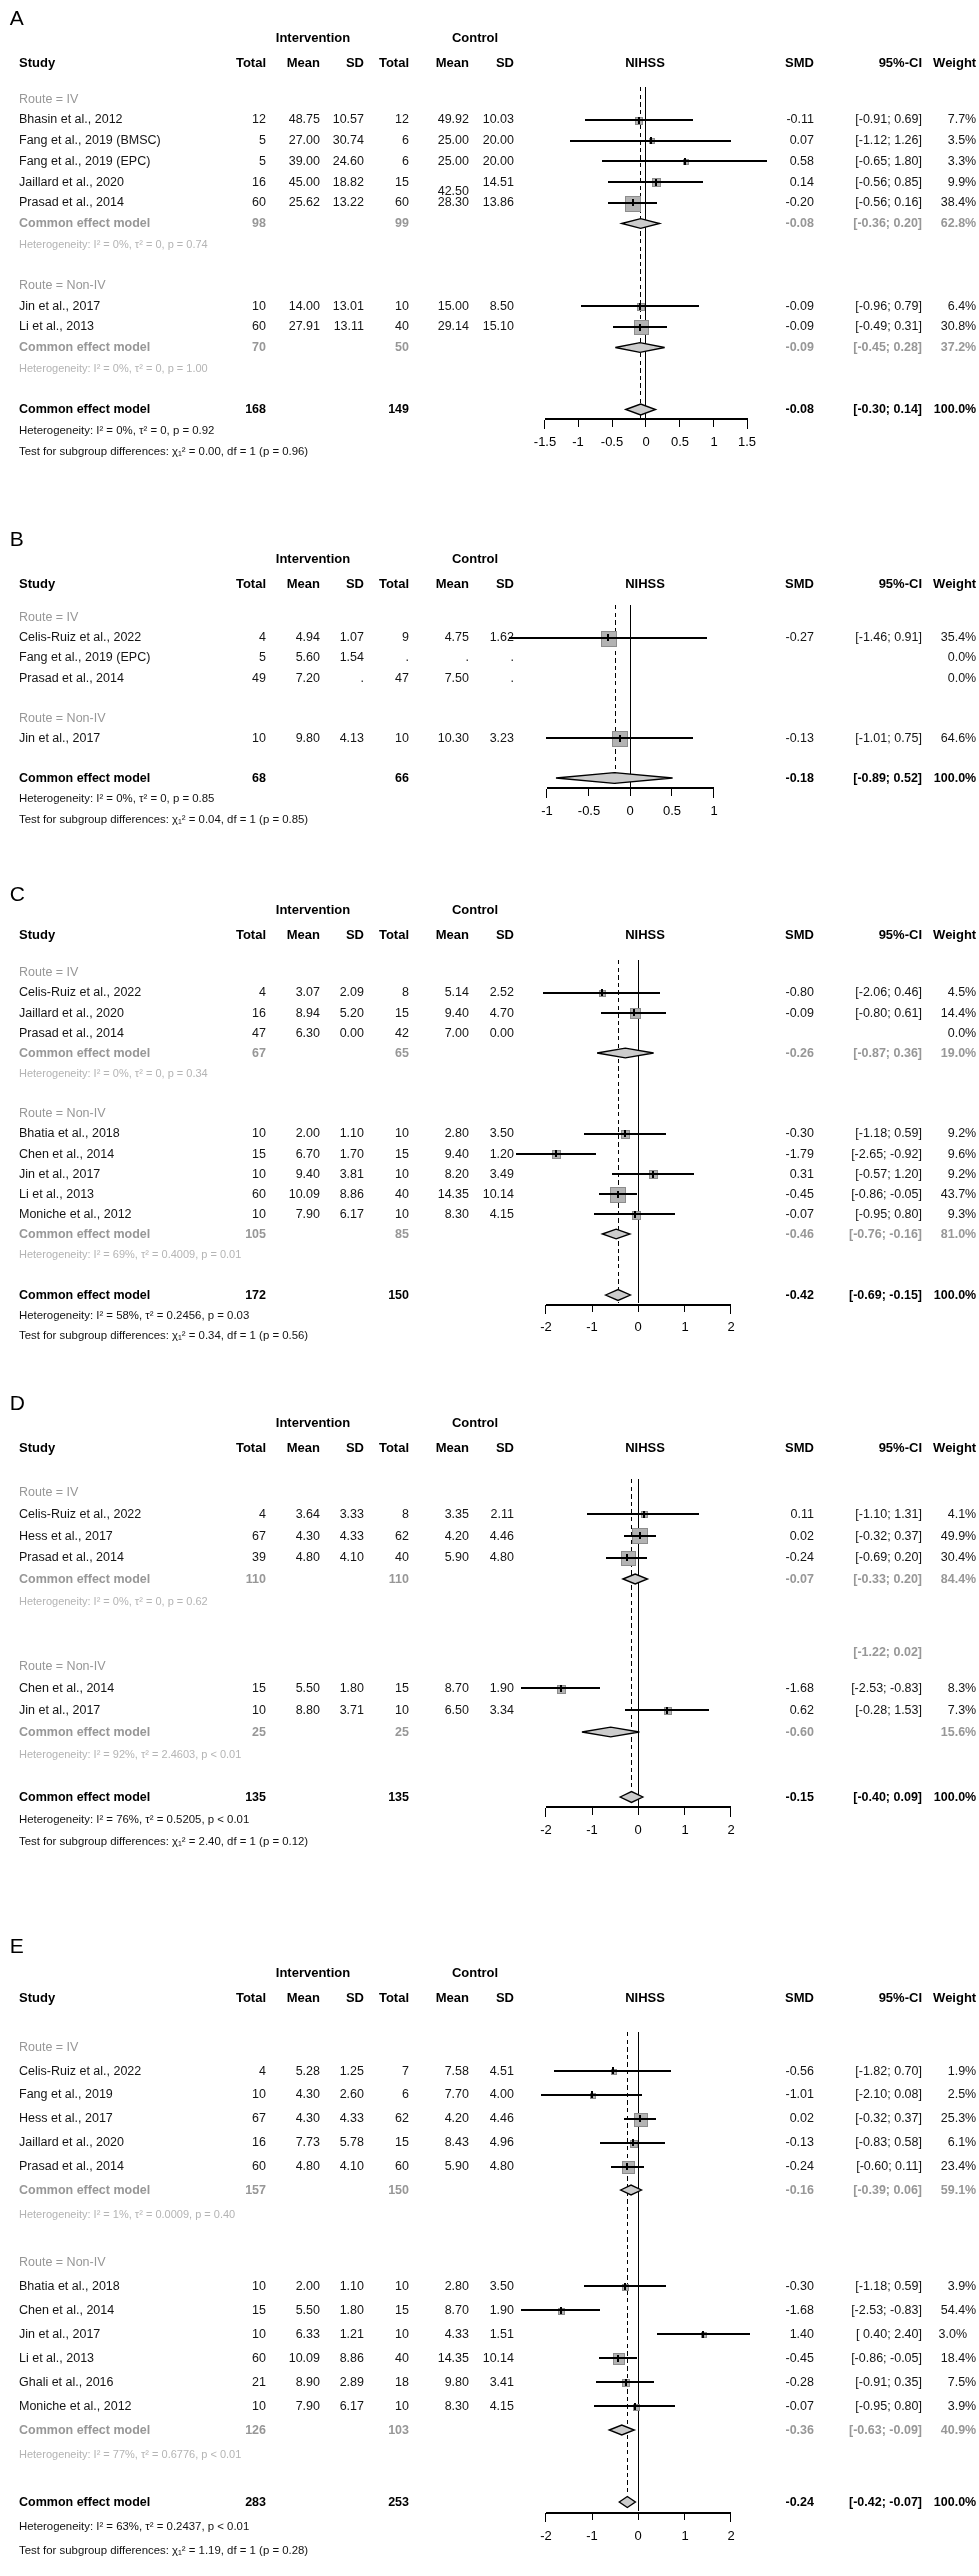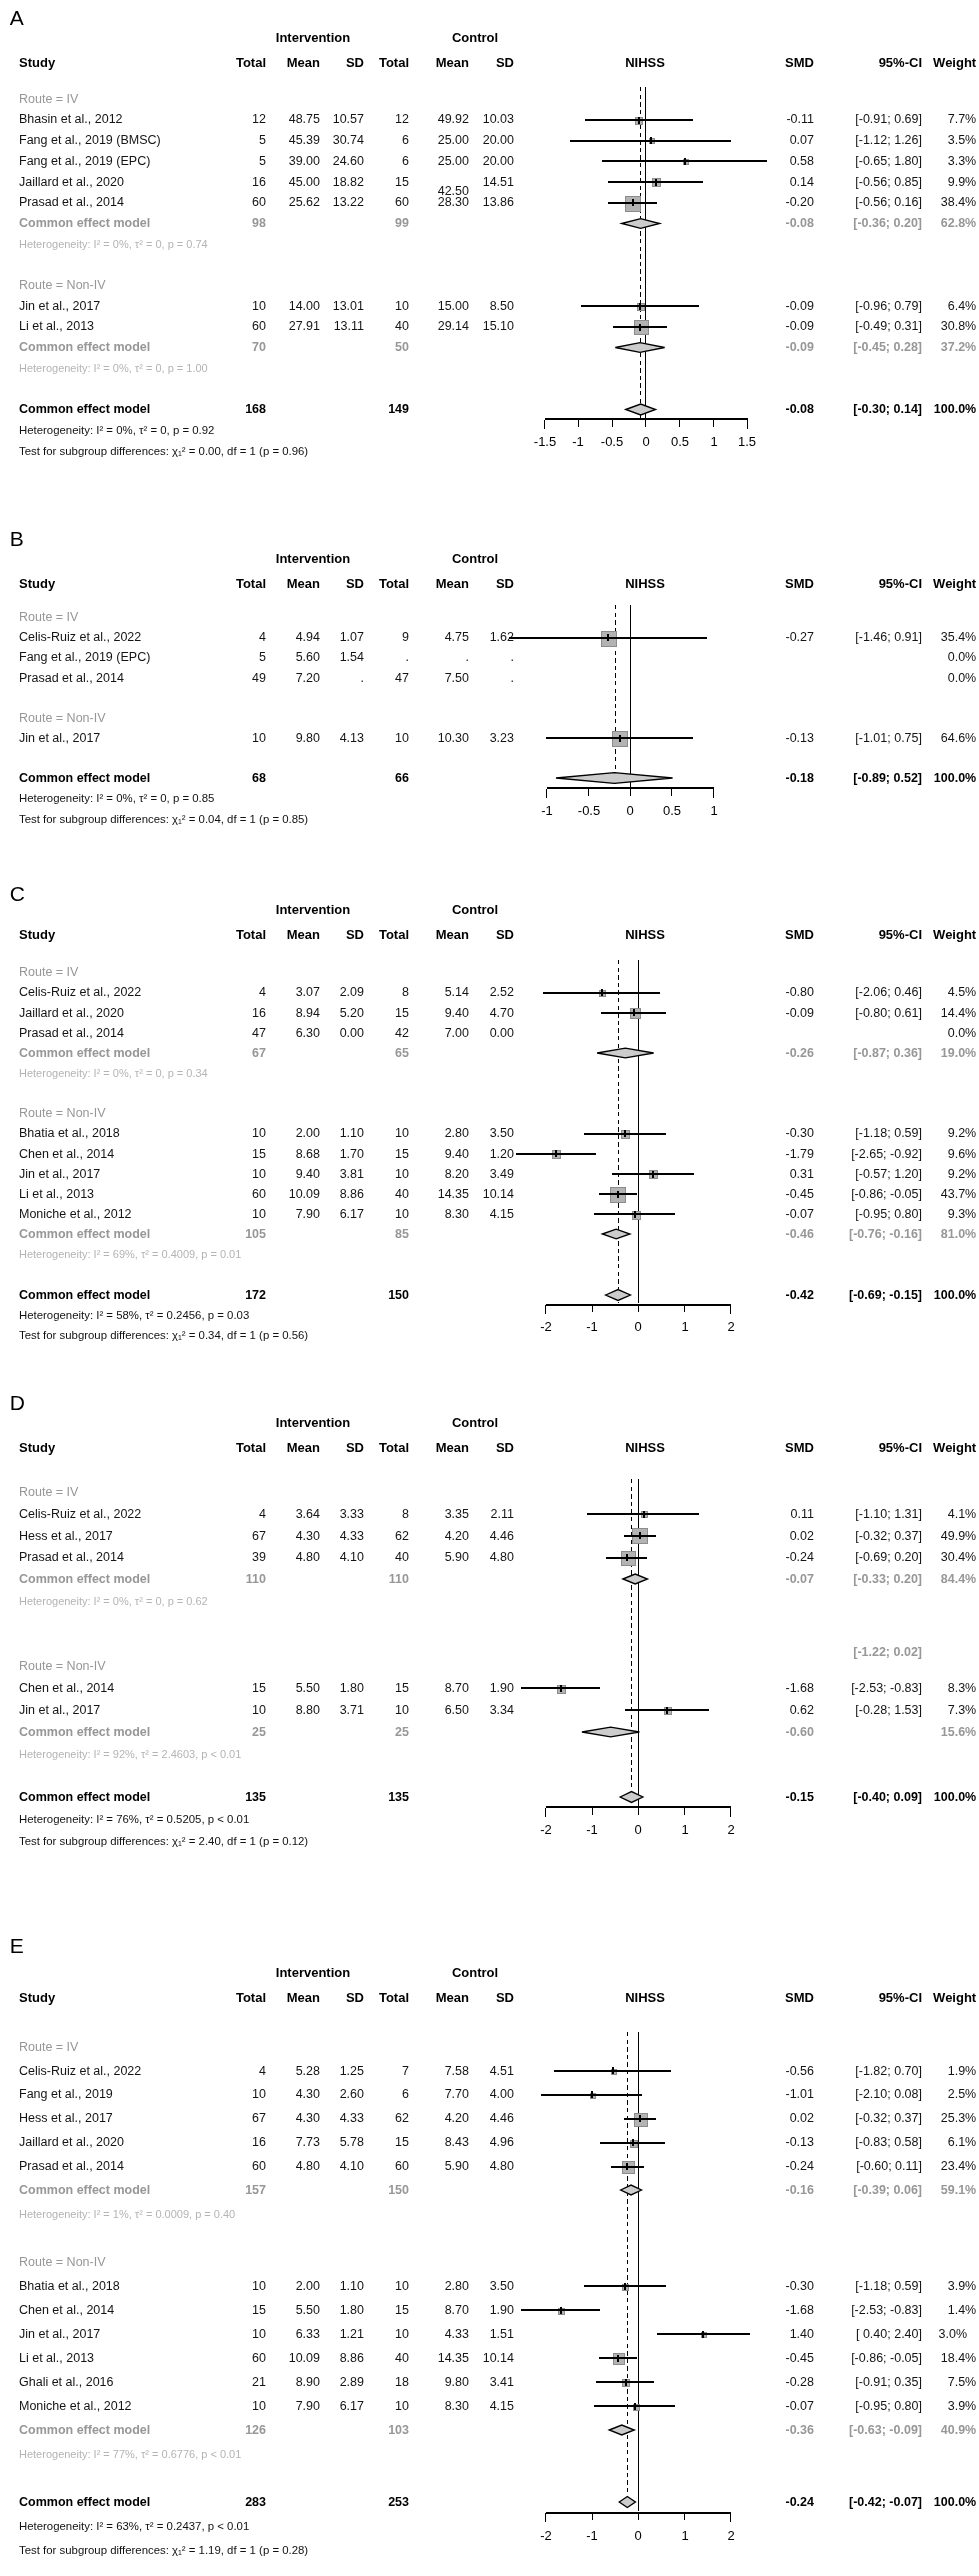--- a/index.html
+++ b/index.html
@@ -45,21 +45,21 @@
     <div class="c " style="right: 511px; top: 109px; height: 21px; line-height: 21px;">49.92</div>
     <div class="c " style="right: 466px; top: 109px; height: 21px; line-height: 21px;">10.03</div>
     <div class="c " style="right: 166px; top: 109px; height: 21px; line-height: 21px;">-0.11</div>
     <div class="c " style="right: 58px; top: 109px; height: 21px; line-height: 21px;">[-0.91; 0.69]</div>
     <div class="c " style="right: 3.8px; top: 109px; height: 21px; line-height: 21px;">7.7%</div>
     <div style="left: 635px; top: 117px; width: 6.3px; height: 6.3px; background: rgb(179, 179, 179); position: absolute; border: 0.5px solid rgb(140, 140, 140);"></div>
     <div style="left: 585px; top: 119px; width: 108px; height: 1.6px; background: rgb(0, 0, 0); position: absolute;"></div>
     <div style="left: 638px; top: 117px; width: 1.6px; height: 6.5px; background: rgb(0, 0, 0); position: absolute;"></div>
     <div class="c " style="left: 19px; top: 130px; height: 21px; line-height: 21px;">Fang et al., 2019 (BMSC)</div>
     <div class="c " style="right: 714px; top: 130px; height: 21px; line-height: 21px;">5</div>
-    <div class="c " style="right: 660px; top: 130px; height: 21px; line-height: 21px;">45.39</div>
+    <div class="c " style="right: 660px; top: 130px; height: 21px; line-height: 21px;">27.00</div>
     <div class="c " style="right: 616px; top: 130px; height: 21px; line-height: 21px;">30.74</div>
     <div class="c " style="right: 571px; top: 130px; height: 21px; line-height: 21px;">6</div>
     <div class="c " style="right: 511px; top: 130px; height: 21px; line-height: 21px;">25.00</div>
     <div class="c " style="right: 466px; top: 130px; height: 21px; line-height: 21px;">20.00</div>
     <div class="c " style="right: 166px; top: 130px; height: 21px; line-height: 21px;">0.07</div>
     <div class="c " style="right: 58px; top: 130px; height: 21px; line-height: 21px;">[-1.12; 1.26]</div>
     <div class="c " style="right: 3.8px; top: 130px; height: 21px; line-height: 21px;">3.5%</div>
     <div style="left: 649px; top: 138px; width: 4.3px; height: 4.3px; background: rgb(179, 179, 179); position: absolute; border: 0.5px solid rgb(140, 140, 140);"></div>
     <div style="left: 570px; top: 140px; width: 161px; height: 1.6px; background: rgb(0, 0, 0); position: absolute;"></div>
     <div style="left: 650px; top: 137px; width: 1.6px; height: 6.5px; background: rgb(0, 0, 0); position: absolute;"></div>
@@ -333,21 +333,21 @@
     <div class="c " style="right: 511px; top: 1123px; height: 20px; line-height: 20px;">2.80</div>
     <div class="c " style="right: 466px; top: 1123px; height: 20px; line-height: 20px;">3.50</div>
     <div class="c " style="right: 166px; top: 1123px; height: 20px; line-height: 20px;">-0.30</div>
     <div class="c " style="right: 58px; top: 1123px; height: 20px; line-height: 20px;">[-1.18; 0.59]</div>
     <div class="c " style="right: 3.8px; top: 1123px; height: 20px; line-height: 20px;">9.2%</div>
     <div style="left: 621px; top: 1130px; width: 7px; height: 7px; background: rgb(179, 179, 179); position: absolute; border: 0.5px solid rgb(140, 140, 140);"></div>
     <div style="left: 584px; top: 1133px; width: 82px; height: 1.6px; background: rgb(0, 0, 0); position: absolute;"></div>
     <div style="left: 624px; top: 1130px; width: 1.6px; height: 6.5px; background: rgb(0, 0, 0); position: absolute;"></div>
     <div class="c " style="left: 19px; top: 1144px; height: 20px; line-height: 20px;">Chen et al., 2014</div>
     <div class="c " style="right: 714px; top: 1144px; height: 20px; line-height: 20px;">15</div>
-    <div class="c " style="right: 660px; top: 1144px; height: 20px; line-height: 20px;">8.68</div>
+    <div class="c " style="right: 660px; top: 1144px; height: 20px; line-height: 20px;">6.70</div>
     <div class="c " style="right: 616px; top: 1144px; height: 20px; line-height: 20px;">1.70</div>
     <div class="c " style="right: 571px; top: 1144px; height: 20px; line-height: 20px;">15</div>
     <div class="c " style="right: 511px; top: 1144px; height: 20px; line-height: 20px;">9.40</div>
     <div class="c " style="right: 466px; top: 1144px; height: 20px; line-height: 20px;">1.20</div>
     <div class="c " style="right: 166px; top: 1144px; height: 20px; line-height: 20px;">-1.79</div>
     <div class="c " style="right: 58px; top: 1144px; height: 20px; line-height: 20px;">[-2.65; -0.92]</div>
     <div class="c " style="right: 3.8px; top: 1144px; height: 20px; line-height: 20px;">9.6%</div>
     <div style="left: 552px; top: 1150px; width: 7px; height: 7px; background: rgb(179, 179, 179); position: absolute; border: 0.5px solid rgb(140, 140, 140);"></div>
     <div style="left: 516px; top: 1153px; width: 80px; height: 1.6px; background: rgb(0, 0, 0); position: absolute;"></div>
     <div style="left: 555px; top: 1150px; width: 1.6px; height: 6.5px; background: rgb(0, 0, 0); position: absolute;"></div>
@@ -655,21 +655,21 @@
     <div style="left: 624px; top: 2283px; width: 1.6px; height: 6.5px; background: rgb(0, 0, 0); position: absolute;"></div>
     <div class="c " style="left: 19px; top: 2298px; height: 24px; line-height: 24px;">Chen et al., 2014</div>
     <div class="c " style="right: 714px; top: 2298px; height: 24px; line-height: 24px;">15</div>
     <div class="c " style="right: 660px; top: 2298px; height: 24px; line-height: 24px;">5.50</div>
     <div class="c " style="right: 616px; top: 2298px; height: 24px; line-height: 24px;">1.80</div>
     <div class="c " style="right: 571px; top: 2298px; height: 24px; line-height: 24px;">15</div>
     <div class="c " style="right: 511px; top: 2298px; height: 24px; line-height: 24px;">8.70</div>
     <div class="c " style="right: 466px; top: 2298px; height: 24px; line-height: 24px;">1.90</div>
     <div class="c " style="right: 166px; top: 2298px; height: 24px; line-height: 24px;">-1.68</div>
     <div class="c " style="right: 58px; top: 2298px; height: 24px; line-height: 24px;">[-2.53; -0.83]</div>
-    <div class="c " style="right: 3.8px; top: 2298px; height: 24px; line-height: 24px;">1.4%</div>
+    <div class="c " style="right: 3.8px; top: 2298px; height: 24px; line-height: 24px;">54.4%</div>
     <div style="left: 558px; top: 2308px; width: 4.7px; height: 4.7px; background: rgb(179, 179, 179); position: absolute; border: 0.5px solid rgb(140, 140, 140);"></div>
     <div style="left: 521px; top: 2309px; width: 79px; height: 1.6px; background: rgb(0, 0, 0); position: absolute;"></div>
     <div style="left: 560px; top: 2307px; width: 1.6px; height: 6.5px; background: rgb(0, 0, 0); position: absolute;"></div>
     <div class="c " style="left: 19px; top: 2322px; height: 24px; line-height: 24px;">Jin et al., 2017</div>
     <div class="c " style="right: 714px; top: 2322px; height: 24px; line-height: 24px;">10</div>
     <div class="c " style="right: 660px; top: 2322px; height: 24px; line-height: 24px;">6.33</div>
     <div class="c " style="right: 616px; top: 2322px; height: 24px; line-height: 24px;">1.21</div>
     <div class="c " style="right: 571px; top: 2322px; height: 24px; line-height: 24px;">10</div>
     <div class="c " style="right: 511px; top: 2322px; height: 24px; line-height: 24px;">4.33</div>
     <div class="c " style="right: 466px; top: 2322px; height: 24px; line-height: 24px;">1.51</div>

